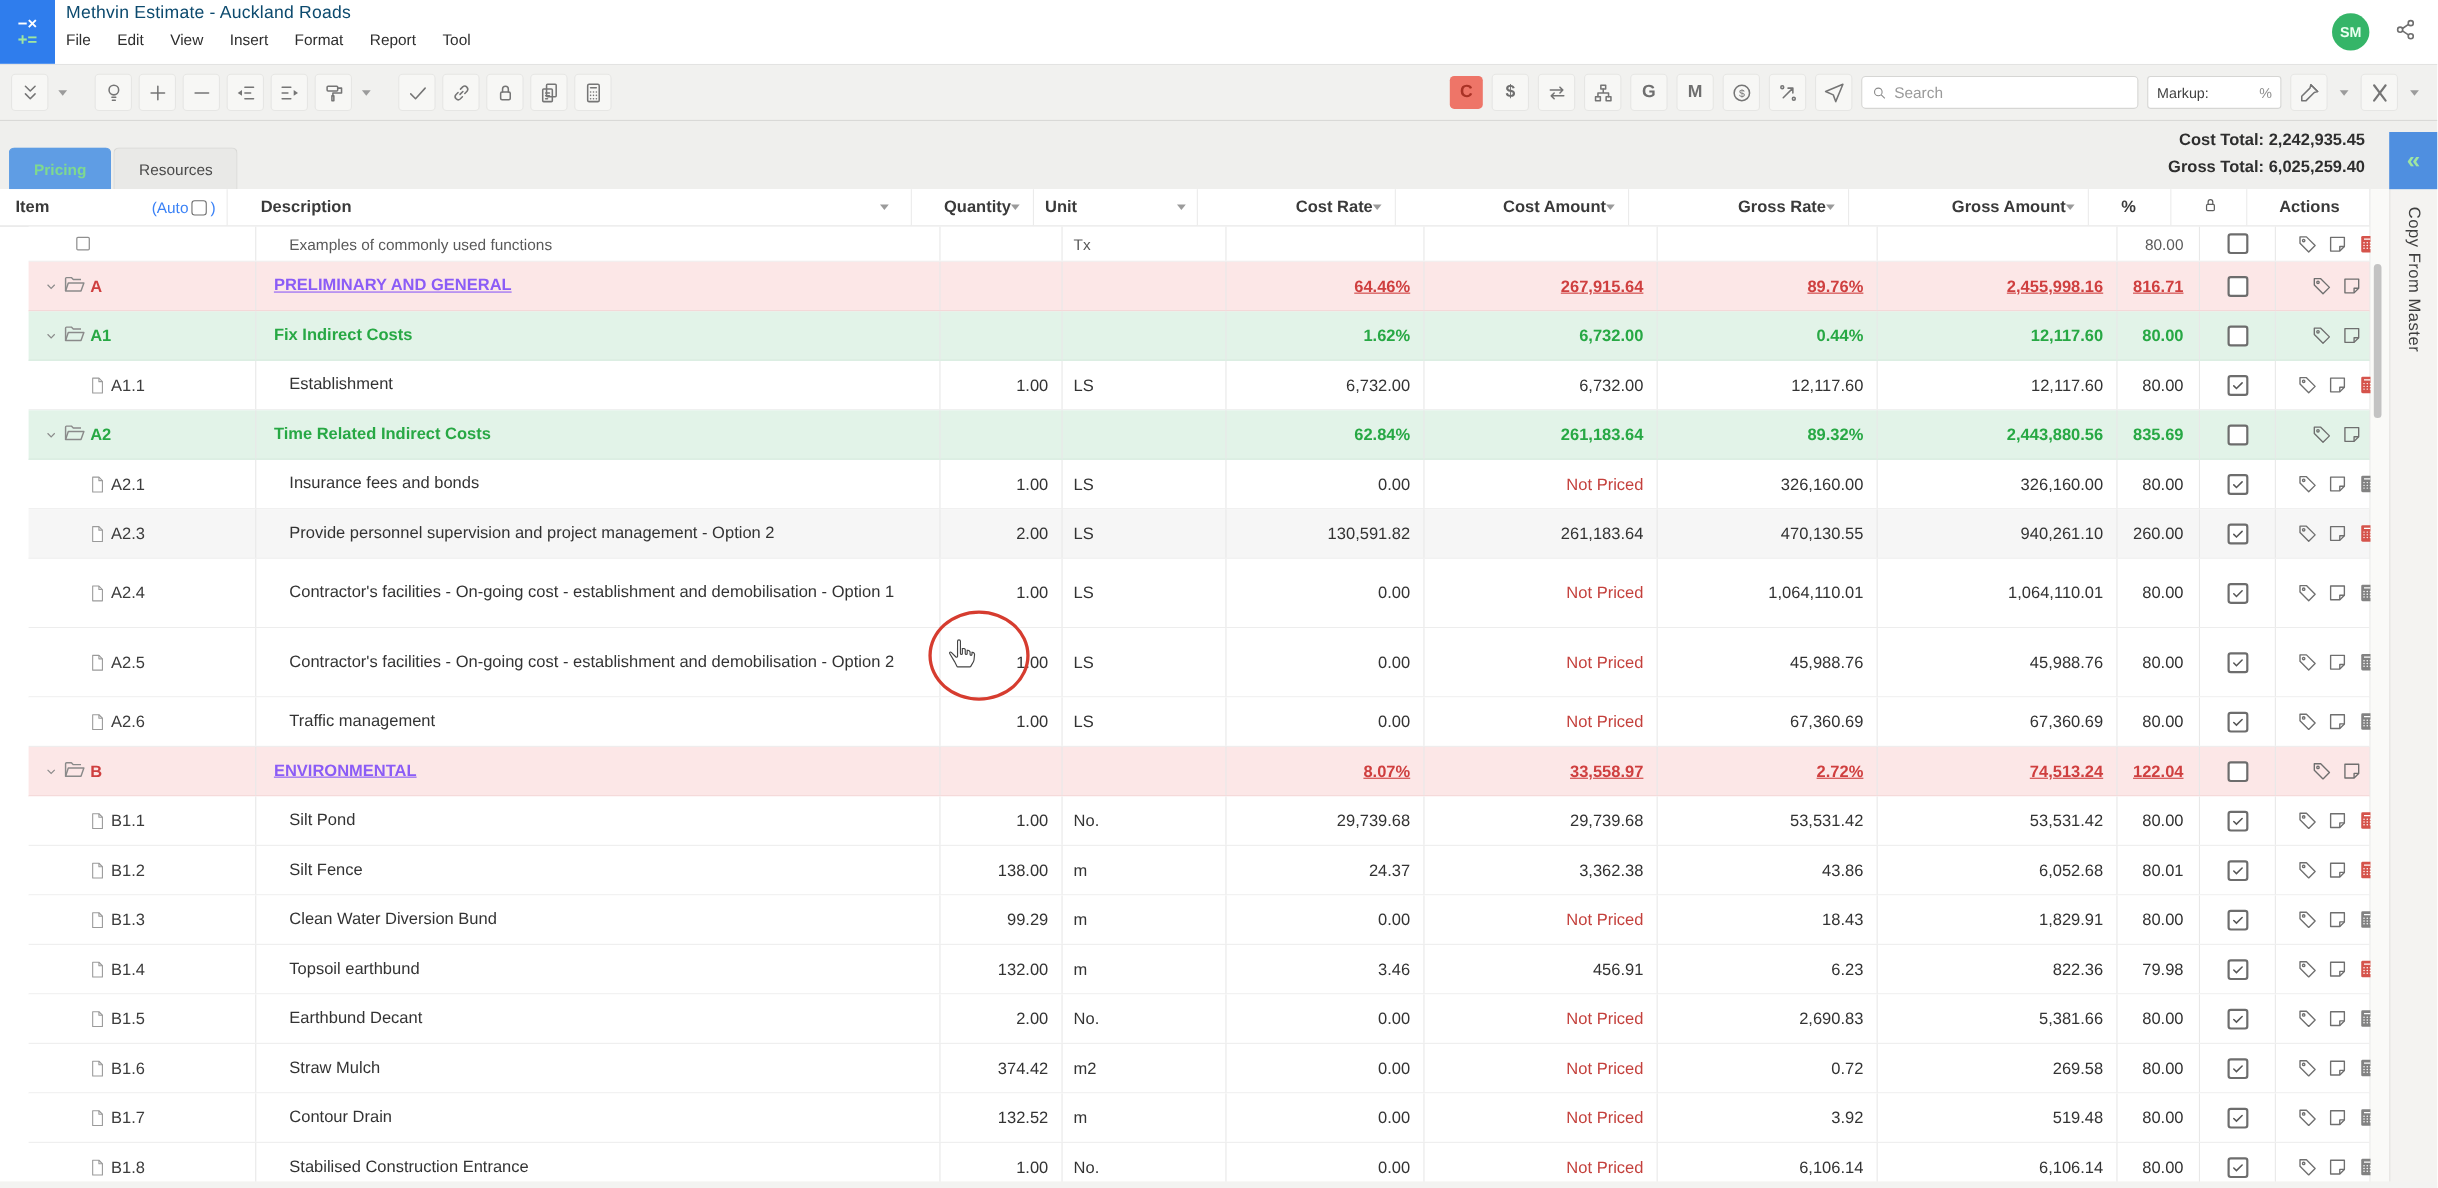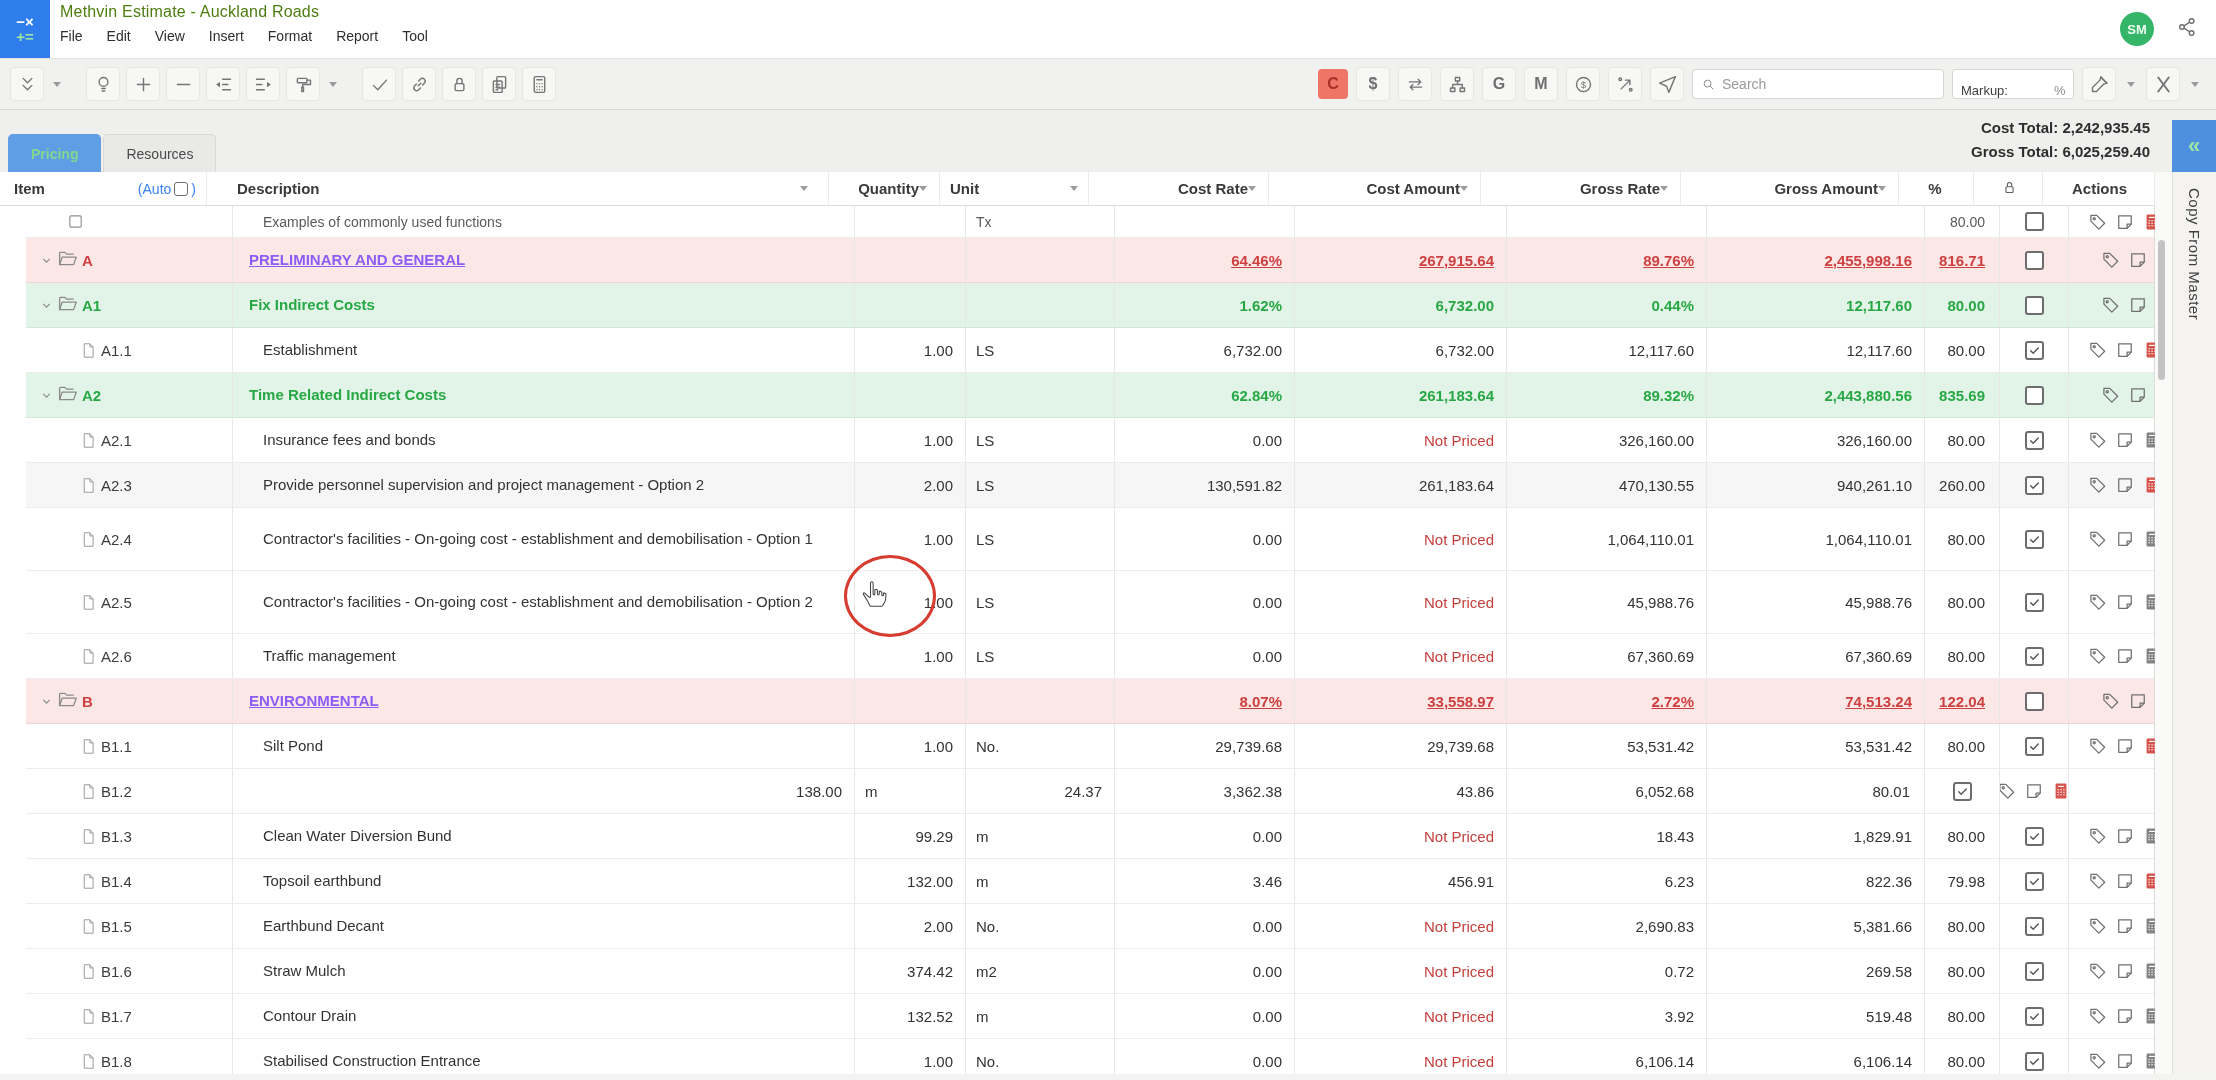--- a/index.html
+++ b/index.html
@@ -6,21 +6,21 @@
   html,body { width:2216px; height:1080px; overflow:hidden; background:#fff;
     font-family:"Liberation Sans", sans-serif; }
   .app { position:relative; width:2216px; height:1080px; background:#fff; overflow:hidden; }
 
   
   .titlebar { position:relative; height:58px; background:#fff; display:flex; }
   .logo { width:50px; height:58px; background:#2f7ded; color:#fff; display:flex; flex-direction:column;
     align-items:center; justify-content:center; font-weight:bold; font-size:15px; line-height:15px; }
   .logo .l2 { color:#9fe6a0; }
   .title-menu { padding-left:10px; padding-top:3px; }
-  .apptitle { font-size:16px; color:#4d7c0f; letter-spacing:.2px; }
+  .apptitle { font-size:16px; color:#0c4a6e; letter-spacing:.2px; }
   .menubar { display:flex; gap:24px; margin-top:7px; }
   .menu-item { font-size:14px; color:#2e2e2e; cursor:default; }
   .titlebar-right { margin-left:auto; display:flex; align-items:center; gap:22px; padding-right:18px; }
   .avatar { width:34px; height:34px; border-radius:50%; background:#35b568; color:#eafff0;
     display:flex; align-items:center; justify-content:center; font-size:13px; font-weight:bold; }
   .share svg { width:22px; height:22px; stroke:#6f6f6f; fill:none; stroke-width:1.6; }
 
   
   .toolbar { height:52px; background:#f1f1ef; border-top:1px solid #e2e2e0; border-bottom:1px solid #d9d9d7;
     display:flex; align-items:center; padding:0 10px; }
@@ -37,21 +37,21 @@
   .c-btn { width:30px; height:30px; background:#ee7568; border-radius:4px; display:flex; align-items:center;
     justify-content:center; color:#a93226; font-weight:bold; font-size:16px; }
   .toolbar-right { margin-left:auto; display:flex; align-items:center; gap:8px; padding-right:4px; }
   .searchbox { width:252px; height:30px; background:#fff; border:1px solid #d6d6d4; border-radius:4px;
     display:flex; align-items:center; padding:0 8px; gap:6px; }
   .searchbox svg { width:15px; height:15px; stroke:#8a8a8a; fill:none; stroke-width:1.6; }
   .searchbox input { border:none; outline:none; width:190px; font-size:14px; color:#333;
     font-family:"Liberation Sans", sans-serif; background:transparent; }
   .searchbox input::placeholder { color:#9a9a9a; }
   .markupbox { width:122px; height:30px; background:#fff; border:1px solid #d6d6d4; border-radius:3px;
-    display:flex; align-items:flex-end; padding:0 8px; }
+    display:flex; align-items:center; padding:0 8px; }
   .markupbox .mlabel { font-size:13px; color:#3f3f3f; }
   .markupbox input { border:none; outline:none; width:46px; font-size:13px; background:transparent; }
   .markupbox .msuffix { margin-left:auto; font-size:13px; color:#8d8d8d; }
 
   
   .tabstrip { position:relative; height:62px; background:#efefed; display:flex; align-items:flex-end; }
   .tabs { display:flex; gap:2px; padding-left:8px; }
   .tab { height:38px; padding:0 22px; display:flex; align-items:center; font-size:14px;
     border-radius:5px 5px 0 0; border:1px solid #d8d8d6; border-bottom:none; background:#e9e9e7; color:#4a4a4a; }
   .tab.active { background:#5f9de4; color:#7fd98f; font-weight:bold; border-color:#5f9de4; }
@@ -1100,20 +1100,23 @@
         <div class="trow gridrow leaf">
       <div class="cell c-item">
             <span class="dicon">
               <svg viewBox="0 0 24 24">
                 <path d="M6 2.5h8l4.5 4.5v14.5H6z"></path>
                 <path d="M14 2.5V7h4.5" fill="none"></path>
               </svg>
             </span>
             <span class="rid">B1.2</span>
           </div>
+      <div class="cell c-desc">
+            <span class="desc-text">Silt Fence</span>
+          </div>
       <div class="cell c-qty">
             <span class="numv">138.00</span>
           </div>
       <div class="cell c-unit">
             <span>m</span>
           </div>
       <div class="cell c-crate">
             <span class="numv">24.37</span>
           </div>
       <div class="cell c-camt">

